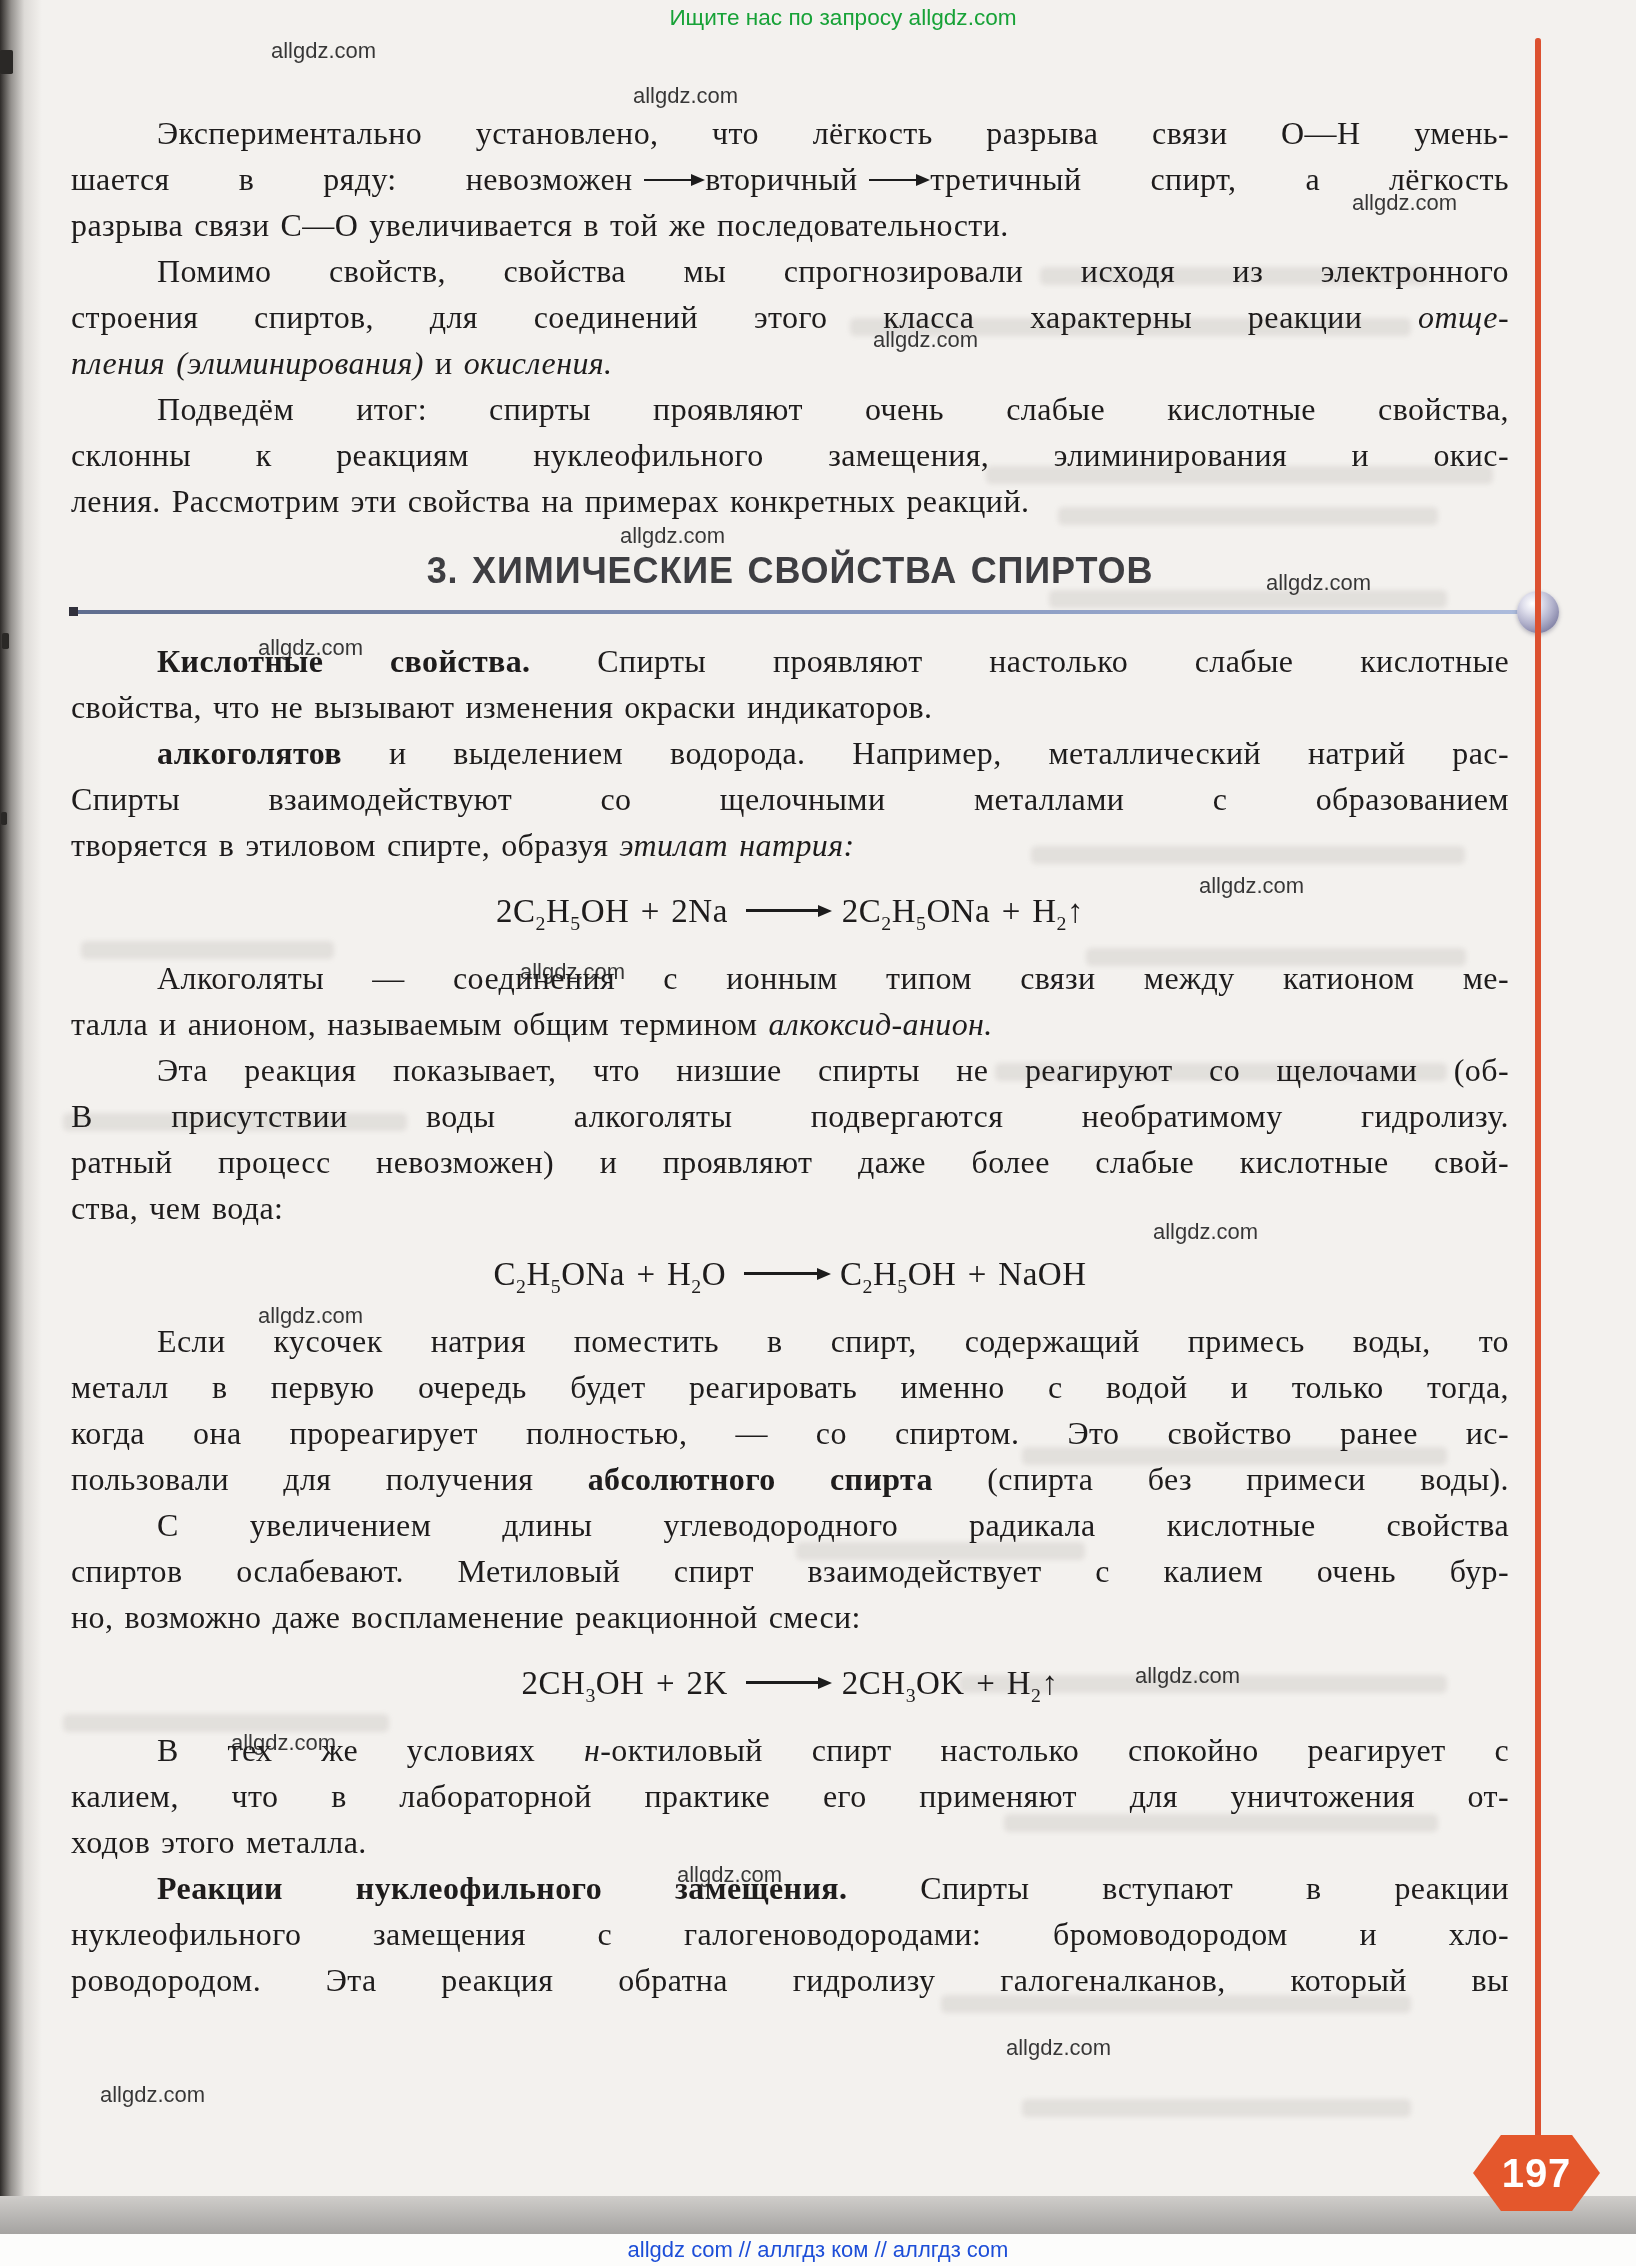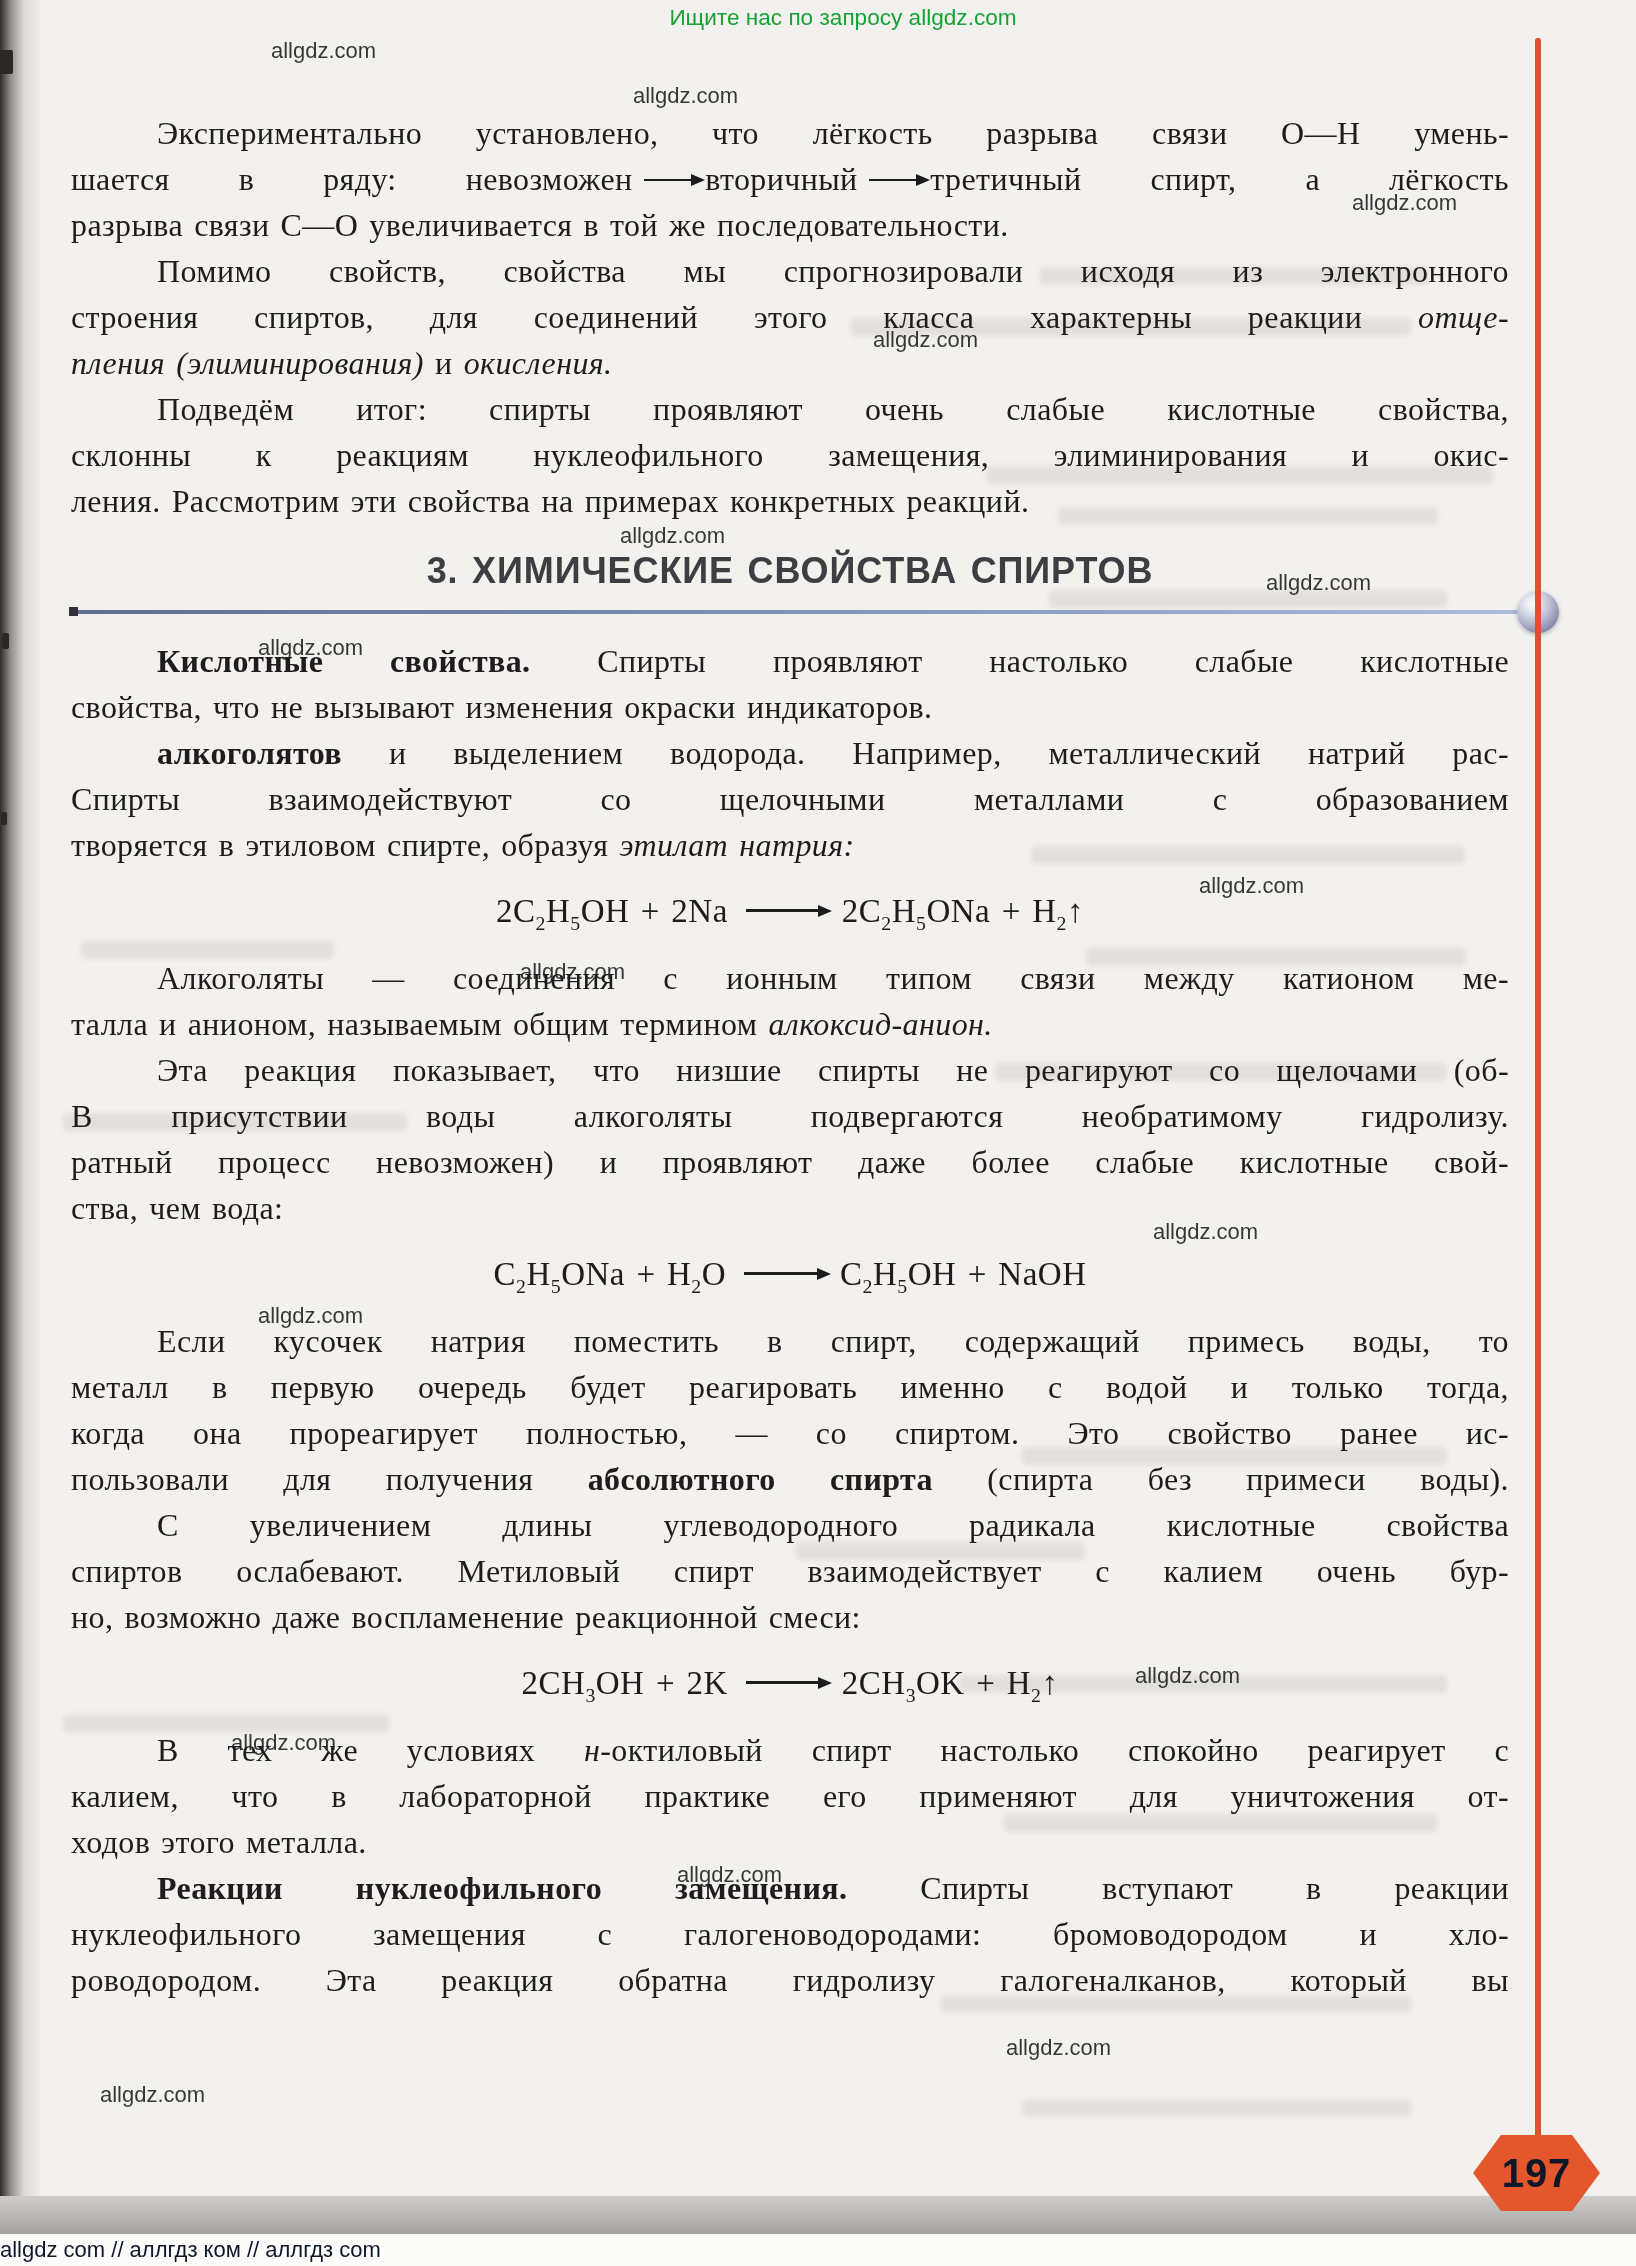--- a/index.html
+++ b/index.html
@@ -37,26 +37,26 @@
           border-radius:50%;z-index:5;
           background:radial-gradient(circle at 36% 30%,#ffffff 0%,#e2e2ee 22%,#b2b2cc 52%,#8383a6 78%,#6c6c8e 100%);
           box-shadow:0 1.8px 4.5px rgba(60,60,90,0.35);}
   .eq{text-align:center;text-align-last:center;font-size:33px;line-height:51px;margin:18px 0;letter-spacing:0.5px;}
   .eq sub{font-size:0.6em;line-height:0;}
   .smudge{position:absolute;height:18px;background:rgba(125,118,110,0.14);filter:blur(2.7px);
           border-radius:5.4px;z-index:1;}
   .gray-band{position:absolute;left:0;top:2196px;width:100%;height:38px;z-index:2;
              background:linear-gradient(to bottom,#cfcdca,#a5a3a1);}
   .white-band{position:absolute;left:0;top:2234px;width:100%;height:33px;background:#fcfcfb;z-index:2;}
-  .footer{position:absolute;left:0;top:2237px;width:100%;
-          font-family:"Liberation Sans",sans-serif;font-size:22px;color:#0f172a;z-index:6;}
+  .footer{position:absolute;left:0;top:2237px;width:100%;text-align:center;
+          font-family:"Liberation Sans",sans-serif;font-size:22px;color:#1d4ed8;z-index:6;}
   .badge{position:absolute;left:1473px;top:2135px;width:127px;height:76px;background:#e4572c;
          clip-path:polygon(22% 0%,78% 0%,100% 50%,78% 100%,22% 100%,0% 50%);
          display:flex;align-items:center;justify-content:center;z-index:5;}
-  .badge span{font-family:"Liberation Sans",sans-serif;font-weight:bold;font-size:40px;color:#0f172a;letter-spacing:0.9px;}
+  .badge span{font-family:"Liberation Sans",sans-serif;font-weight:bold;font-size:40px;color:#ffffff;letter-spacing:0.9px;}
 </style>
 </head>
 <body>
 
 <div class="page">
 
   <div class="banner">Ищите нас по запросу allgdz.com</div>
 
   <div class="smudge" style="left:1040px;top:267px;width:389px;"></div>
   <div class="smudge" style="left:850px;top:318px;width:561px;"></div>

